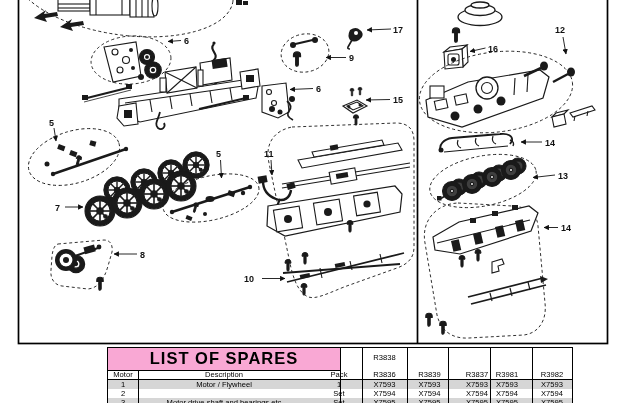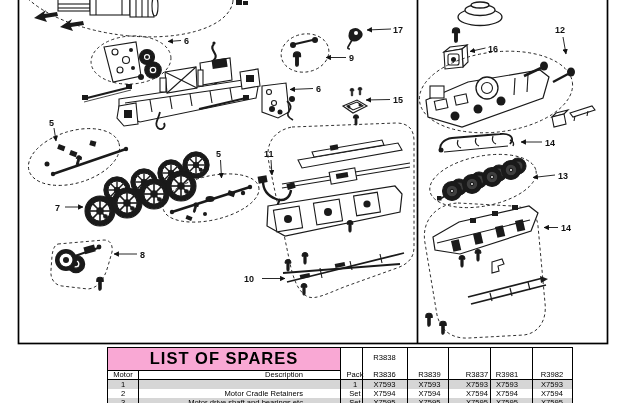--- a/index.html
+++ b/index.html
@@ -14,22 +14,22 @@
   #spares-table .band{position:absolute;left:0;top:0;width:232px;height:22px;background:#f9a8d4;
     border-right:1.4px solid #000;border-bottom:1.4px solid #000;
     text-align:center;font-size:16.5px;font-weight:bold;line-height:21px;letter-spacing:1px;}
   .vline{position:absolute;top:0;bottom:0;width:1.2px;background:#000;}
   .vline.short{top:22.5px;}
   .hline{position:absolute;left:0;right:0;height:1.2px;background:#000;}
   .stripe{position:absolute;left:0;width:464px;background:#d6d6d6;}
   .hcell,.cell{position:absolute;height:9.3px;font-size:7.6px;font-weight:normal;
     line-height:9.3px;text-align:center;white-space:nowrap;}
   .c-item{left:0;width:30px;}
-  .c-desc{left:37px;width:158px;text-align:right;}
-  .c-pack{left:236px;width:22px;}
+  .c-desc{left:37px;width:158px;text-align:center;}
+  .c-pack{left:220px;width:22px;}
   .c-r0{left:254px;width:45px;}
   .c-r1{left:301px;width:41px;}
   .c-r2{left:348px;width:42px;}
   .c-r3{left:378px;width:42px;}
   .c-r4{left:424px;width:40px;}
   .hrow{top:22px;}
   .vtop{top:5px;}
   .row0{top:31.7px;}
   .row1{top:41px;}
   .row2{top:50.3px;}
@@ -424,29 +424,29 @@
   <div class="hcell c-desc hrow">Description</div>
   <div class="hcell c-pack hrow">Pack</div>
   <div class="hcell c-r0 vtop">R3838</div>
   <div class="hcell c-r0 hrow">R3836</div>
   <div class="hcell c-r1 hrow">R3839</div>
   <div class="hcell c-r2 hrow">R3837</div>
   <div class="hcell c-r3 hrow">R3981</div>
   <div class="hcell c-r4 hrow">R3982</div>
 
   <div class="cell c-item row0">1</div>
+  <div class="cell c-desc row0">Motor / Flywheel</div>
   <div class="cell c-pack row0">1</div>
   <div class="cell c-r0 row0">X7593</div>
   <div class="cell c-r1 row0">X7593</div>
   <div class="cell c-r2 row0">X7593</div>
   <div class="cell c-r3 row0">X7593</div>
   <div class="cell c-r4 row0">X7593</div>
 
   <div class="cell c-item row1">2</div>
-  <div class="cell c-desc row1">Motor Cradle Retainers</div>
   <div class="cell c-pack row1">Set</div>
   <div class="cell c-r0 row1">X7594</div>
   <div class="cell c-r1 row1">X7594</div>
   <div class="cell c-r2 row1">X7594</div>
   <div class="cell c-r3 row1">X7594</div>
   <div class="cell c-r4 row1">X7594</div>
 
   <div class="cell c-item row2">3</div>
   <div class="cell c-desc row2">Motor drive shaft and bearings etc</div>
   <div class="cell c-pack row2">Set</div>

